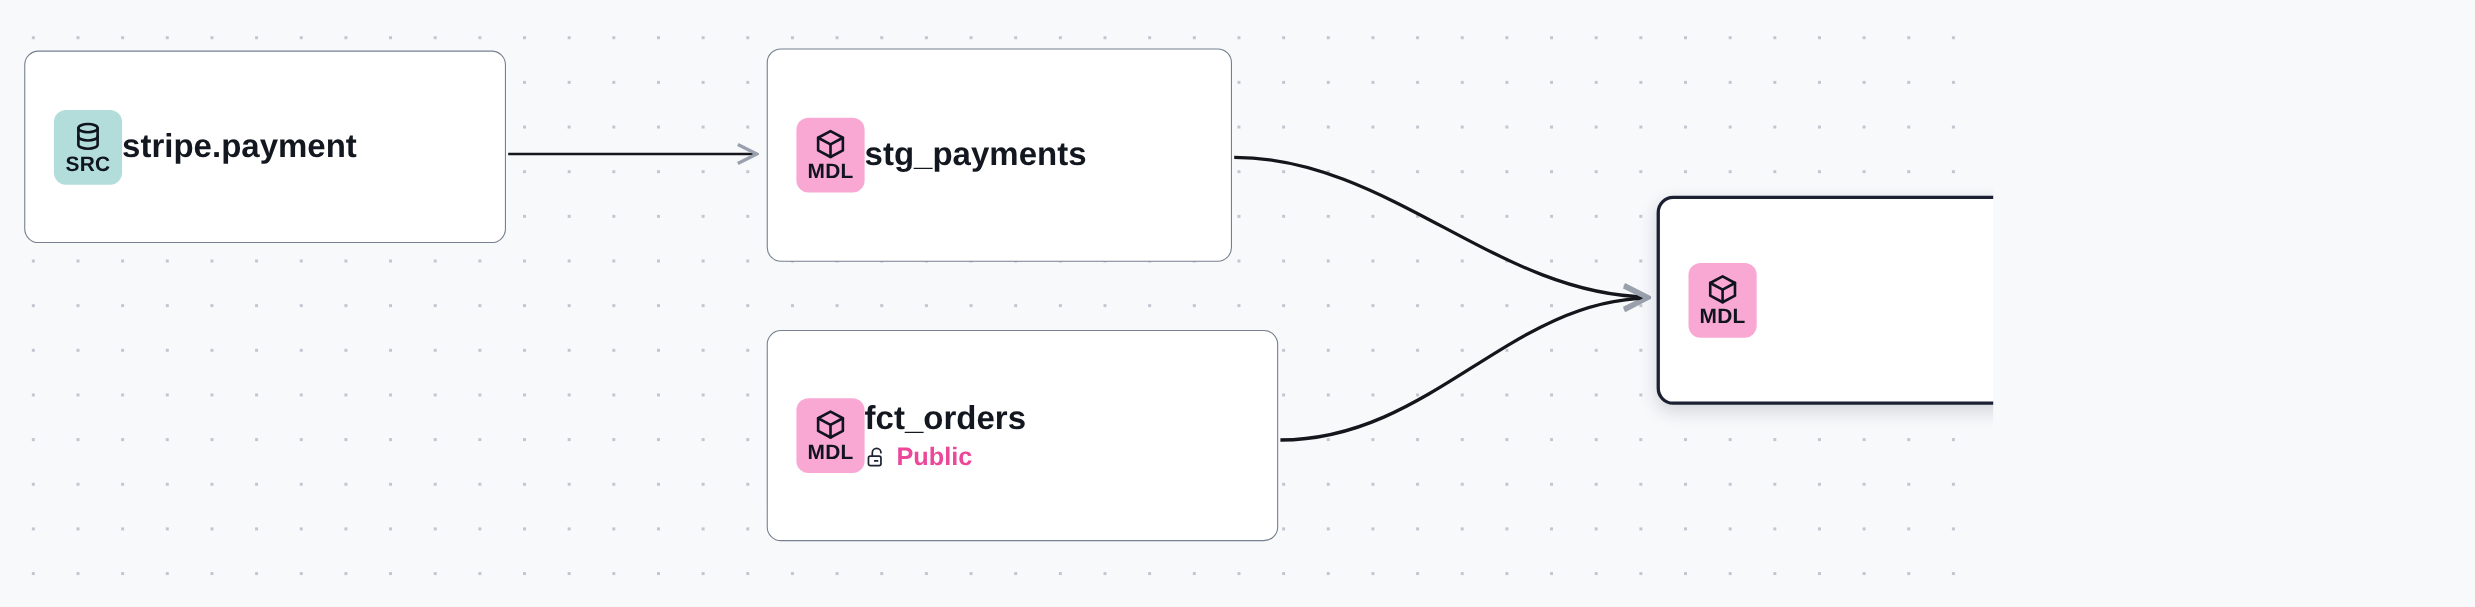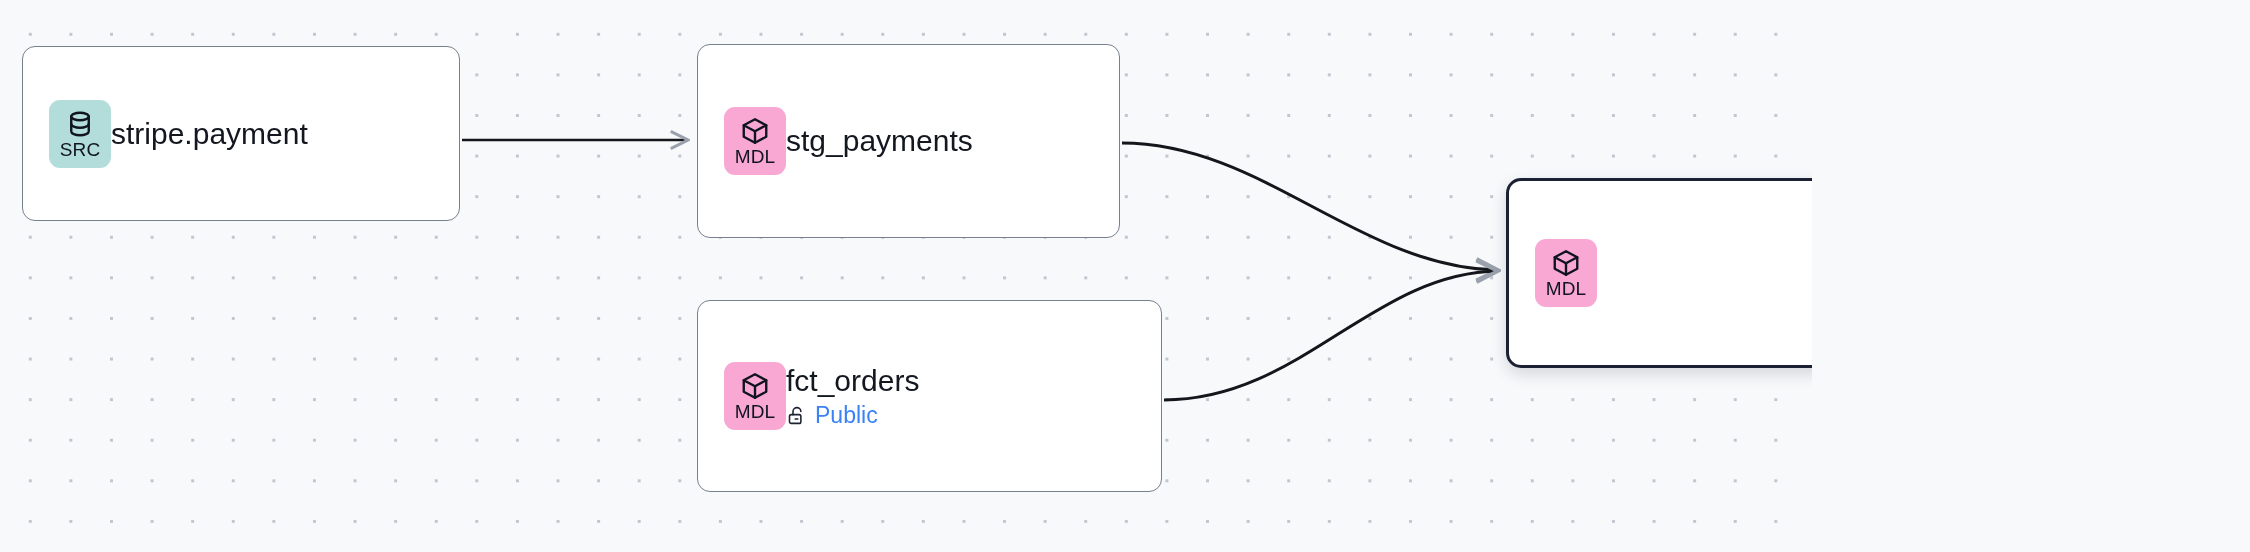--- a/index.html
+++ b/index.html
@@ -12,20 +12,21 @@
   }
   #canvas {
     position: relative;
     width: 1812px;
     height: 552px;
     overflow: hidden;
     background-color: #f7f9fb;
     background-image: radial-gradient(circle, #c2c6cf 1.4px, transparent 1.5px);
     background-size: 40.6px 40.6px;
     background-position: 10px 14px;
+    font-weight: bold;
   }
 
   
   #edges {
     position: absolute;
     inset: 0;
     width: 2250px;
     height: 552px;
     pointer-events: none;
   }
@@ -84,21 +85,21 @@
     color: #13171f;
     white-space: nowrap;
     font-family: "Liberation Sans", sans-serif;
   }
   .node-sub {
     display: flex;
     align-items: center;
     gap: 8px;
     font-size: 23px;
     line-height: 26px;
-    color: #3b82f6;
+    color: #ec4899;
     white-space: nowrap;
   }
   .node-sub svg { display: block; flex: 0 0 auto; }
 
   
   #node-stripe-payment      { left: 22px;   top: 46px;  width: 438px; height: 175px; }
   #node-stg-payments        { left: 697px;  top: 44px;  width: 423px; height: 194px; }
   #node-fct-orders          { left: 697px;  top: 300px; width: 465px; height: 192px; }
   #node-agg-customer        { left: 1506px; top: 178px; width: 712px; height: 190px; }
 </style>

